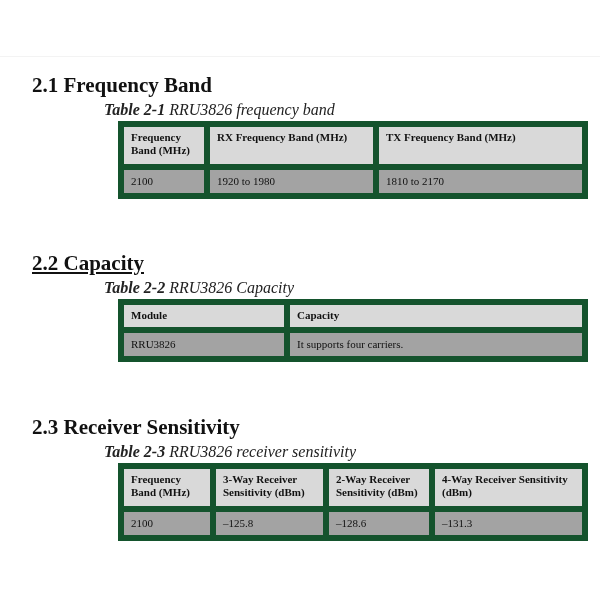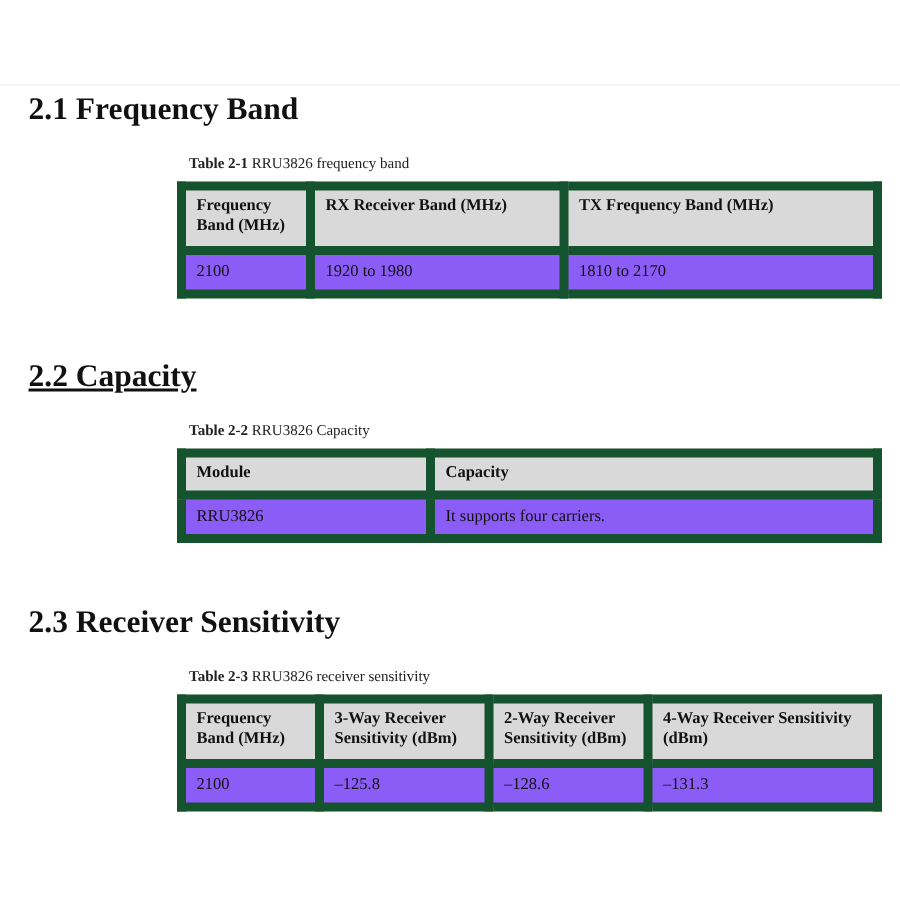--- a/index.html
+++ b/index.html
@@ -17,35 +17,36 @@
     }
     .top-rule {
       position: absolute;
       left: 0; top: 56px;
       width: 600px; height: 1px;
       background: #f3f3f3;
     }
     .section-heading {
       position: absolute;
       left: 19px;
-      margin: 0;
+      margin: 13px;
       font-family: "Liberation Serif", "DejaVu Serif", serif;
       font-weight: bold;
       font-size: 21px;
       line-height: 24px;
       color: #111111;
       white-space: nowrap;
     }
     .table-caption {
       position: absolute;
-      left: 126px;
-      font-size: 10px;
+      left: 104px;
+      font-size: 16px;
       line-height: 12px;
       color: #222222;
       white-space: nowrap;
+      font-style: italic;
     }
     .table-caption .cap-label { font-weight: bold; }
     table.doc-table {
       position: absolute;
       left: 118px;
       width: 464px;
       border-collapse: collapse;
       table-layout: fixed;
       font-size: 11px;
       color: #111111;
@@ -59,21 +60,21 @@
       font-family: "Liberation Serif", "DejaVu Serif", serif;
     }
     table.doc-table th {
       background: #d9d9d9;
       font-weight: bold;
       line-height: 13px;
       padding-top: 4px;
       padding-bottom: 4px;
     }
     table.doc-table td {
-      background: #8b5cf6;
+      background: #a3a3a3;
       font-weight: normal;
       line-height: 13px;
       padding-top: 5px;
       padding-bottom: 5px;
     }
     table.doc-table tr.head-tall th { height: 29px; }
     table.doc-table tr.head-short th { height: 14px; }
     table.doc-table tr.body-row td { height: 13px; }
   </style>
 </head>
@@ -88,21 +89,21 @@
   </div>
   <table class="doc-table" style="top:121px;">
     <colgroup>
       <col style="width:86px;">
       <col style="width:169px;">
       <col style="width:209px;">
     </colgroup>
     <thead>
       <tr class="head-tall">
         <th>Frequency Band (MHz)</th>
-        <th>RX Receiver Band (MHz)</th>
+        <th>RX Frequency Band (MHz)</th>
         <th>TX Frequency Band (MHz)</th>
       </tr>
     </thead>
     <tbody>
       <tr class="body-row">
         <td>2100</td>
         <td>1920 to 1980</td>
         <td>1810 to 2170</td>
       </tr>
     </tbody>

